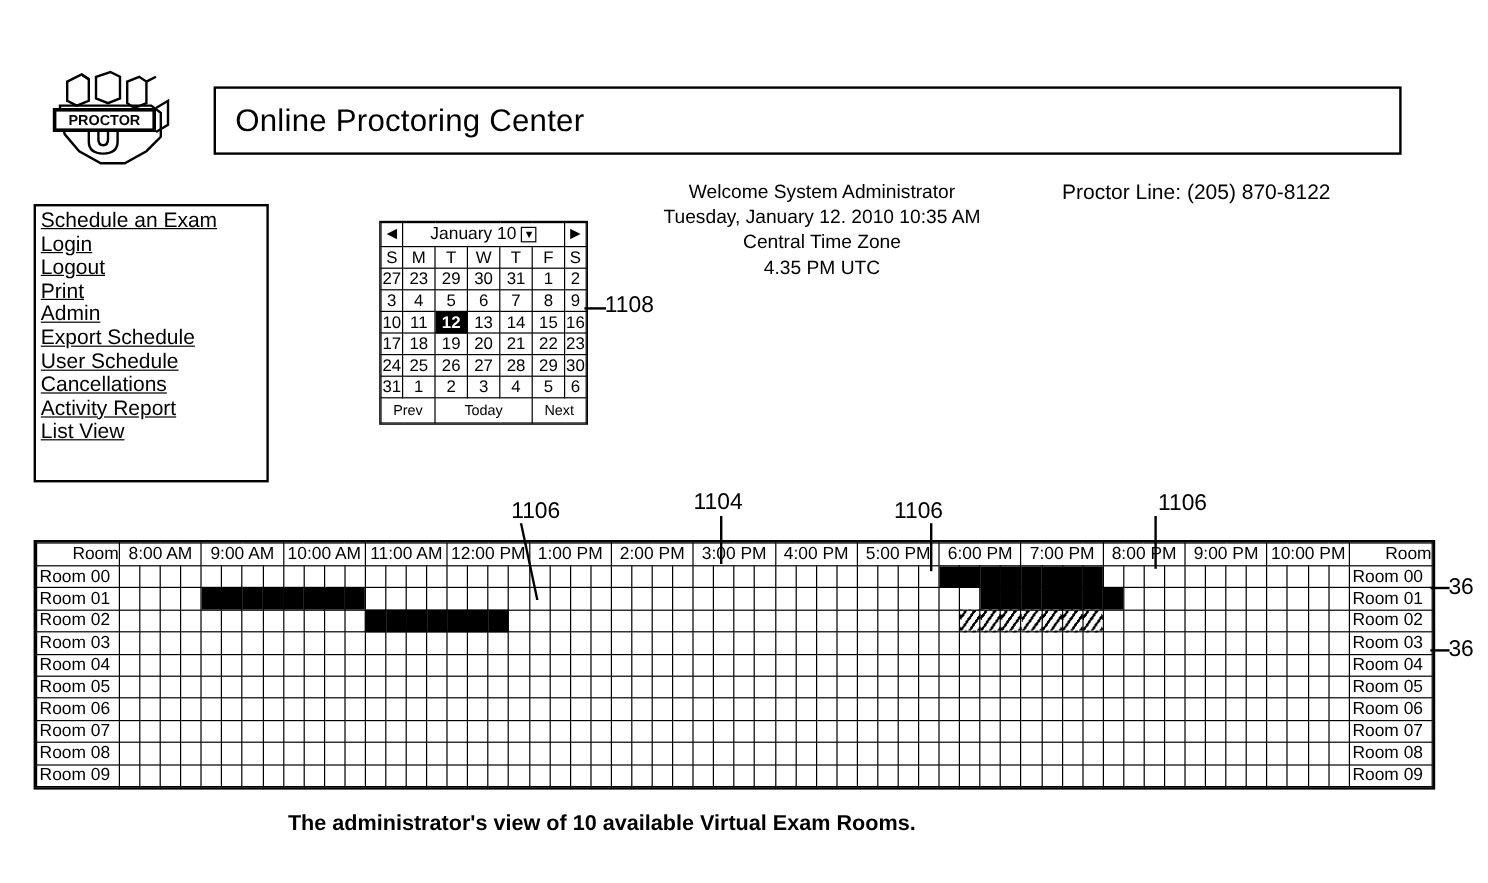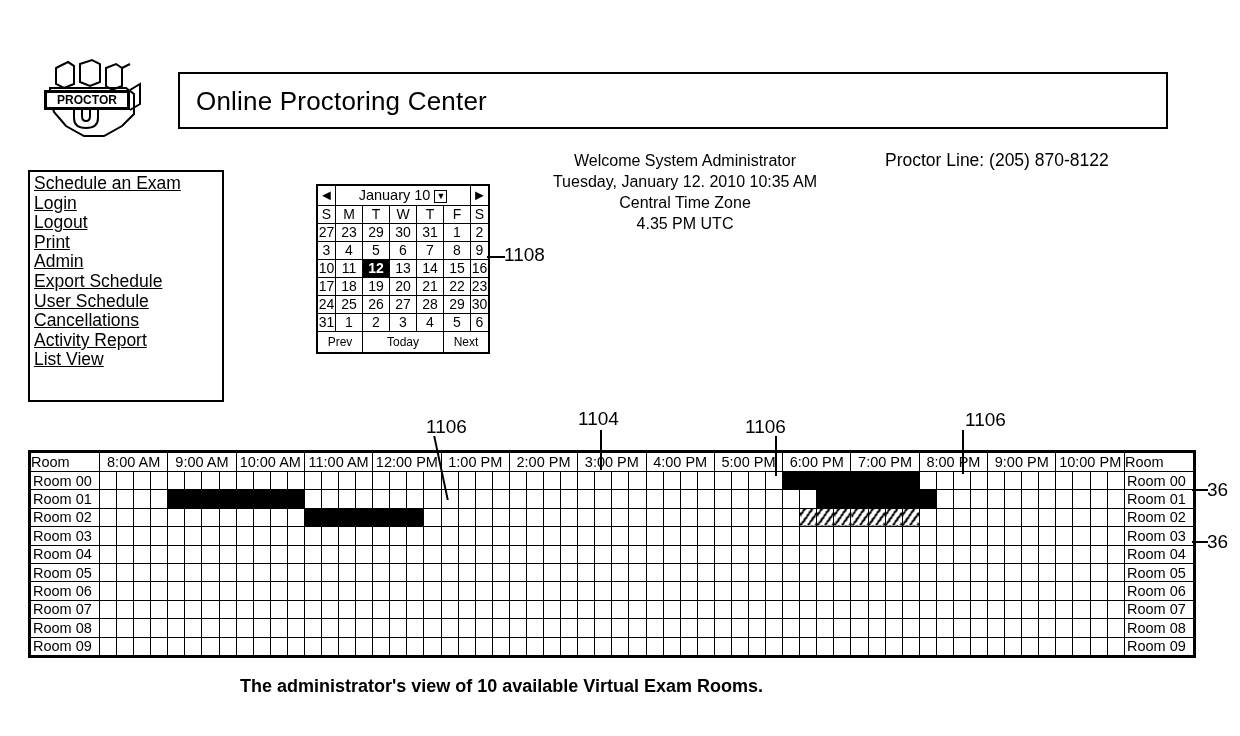--- a/index.html
+++ b/index.html
@@ -192,21 +192,21 @@
   #schedule thead th {
     height: 18px;
   }
   #schedule .room-col {
     width: 68px;
     text-align: left;
     padding-left: 2px;
     white-space: nowrap;
   }
   #schedule .room-head {
-    text-align: left;
+    text-align: right;
     padding-left: 0;
     margin-top: 39px;
   }
   #schedule tbody tr {
     height: 17px;
   }
   #schedule td.slot {
     border-left: 1px solid #000;
     border-right: 1px solid #000;
     border-top: 1px solid #000;

